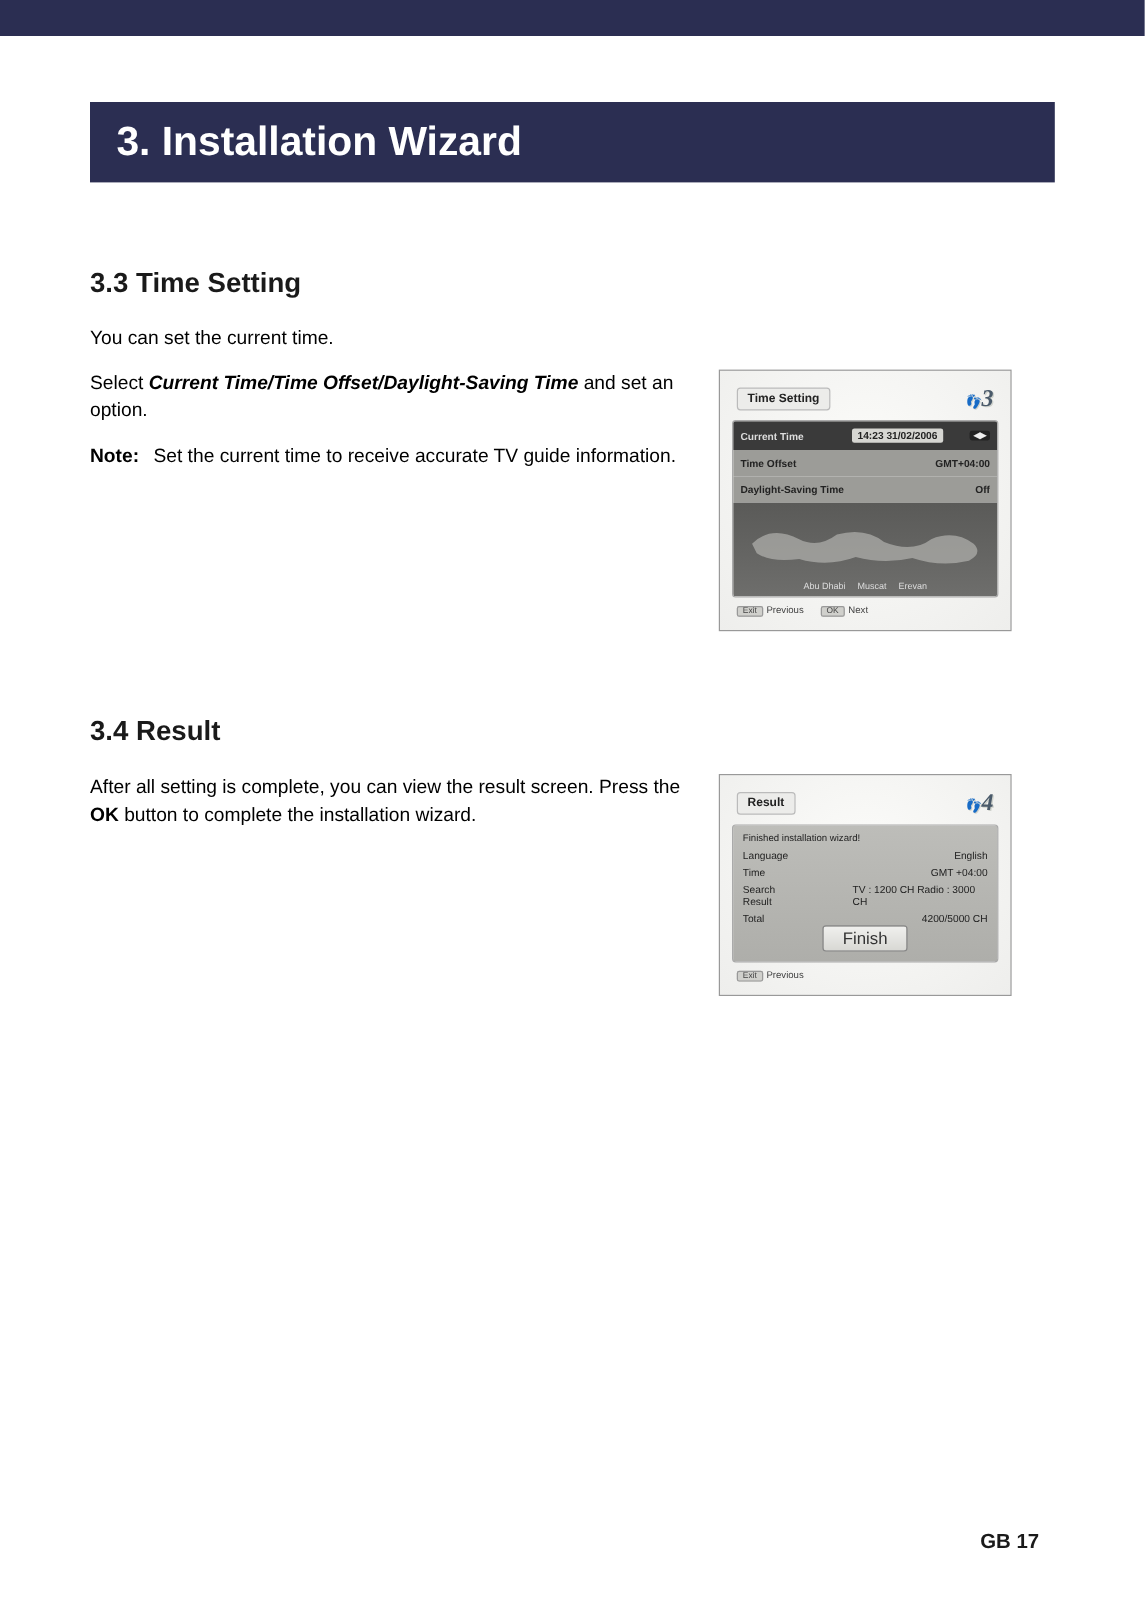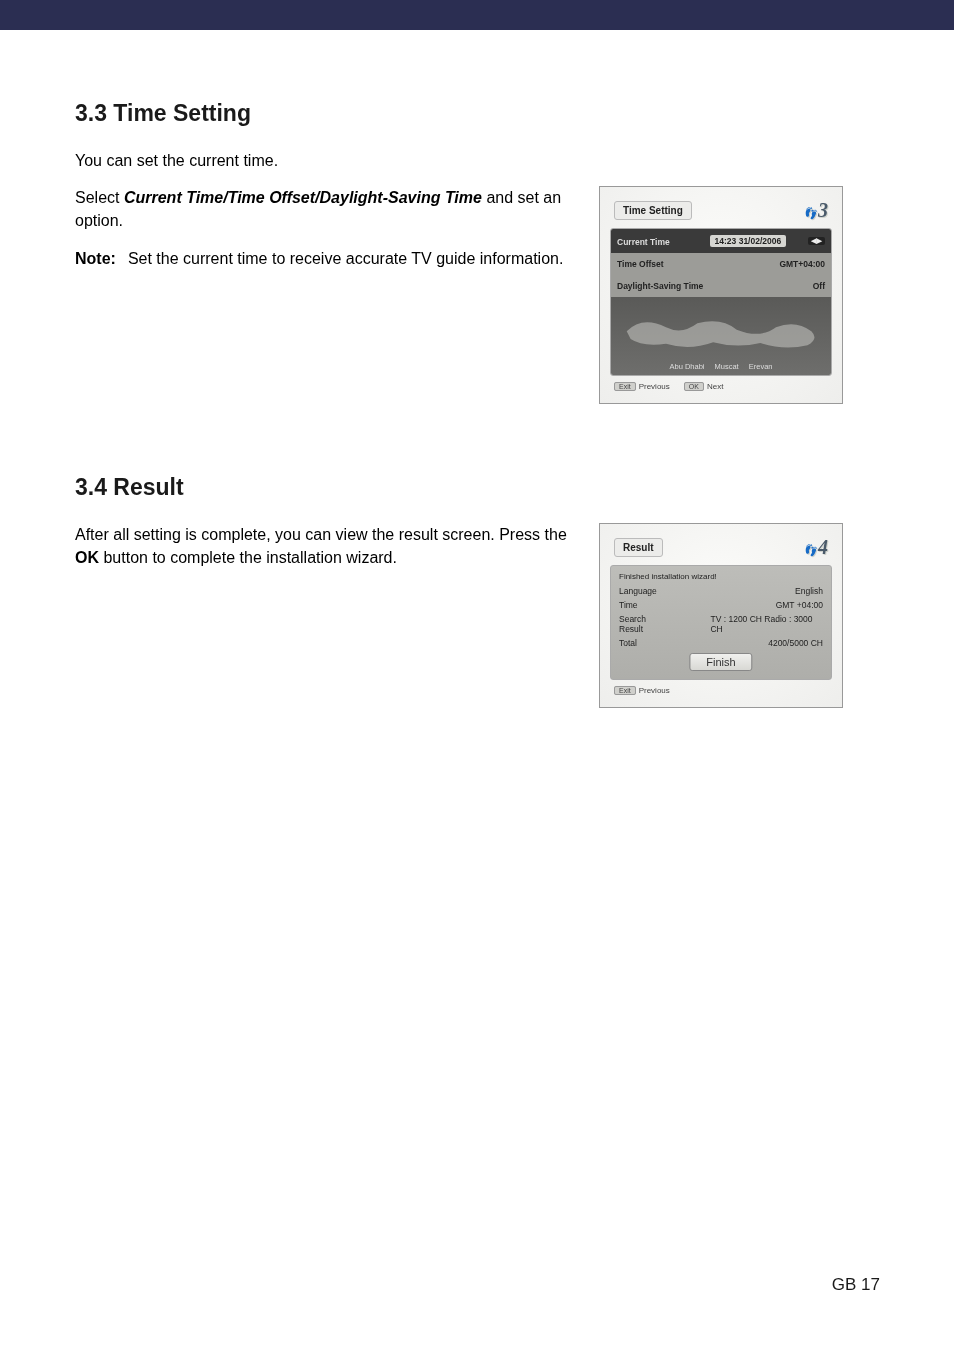--- a/index.html
+++ b/index.html
@@ -219,40 +219,43 @@
     }
     .ss-finish {
       position: absolute;
       bottom: 8px;
       left: 50%;
       transform: translateX(-50%);
       background: linear-gradient(#f0f0ee, #d8d8d4);
       border: 1px solid #888;
       border-radius: 3px;
       padding: 2px 16px;
-      font-size: 11px;
+      font-size: 14px;
     }
 
     .page-number {
       position: absolute;
       bottom: 55px;
-      right: 74px;
+      right: 88px;
       font-size: 17px;
-      font-weight: normal;
+      font-weight: bold;
       color: #1a1a1a;
       font-family: "Segoe UI", Arial, sans-serif;
     }
   </style>
 </head>
 <body>
 
 <div class="header-band"></div>
 
 <div class="content-wrapper">
 
+  <div class="chapter-title-bar">
+    <h1>3. Installation Wizard</h1>
+  </div>
 
   <div class="section">
     <h2 class="section-heading">3.3 Time Setting</h2>
 
     <p class="body-text">You can set the current time.</p>
 
     <div class="two-col">
       <div class="left-col">
 
         <p class="body-text">

